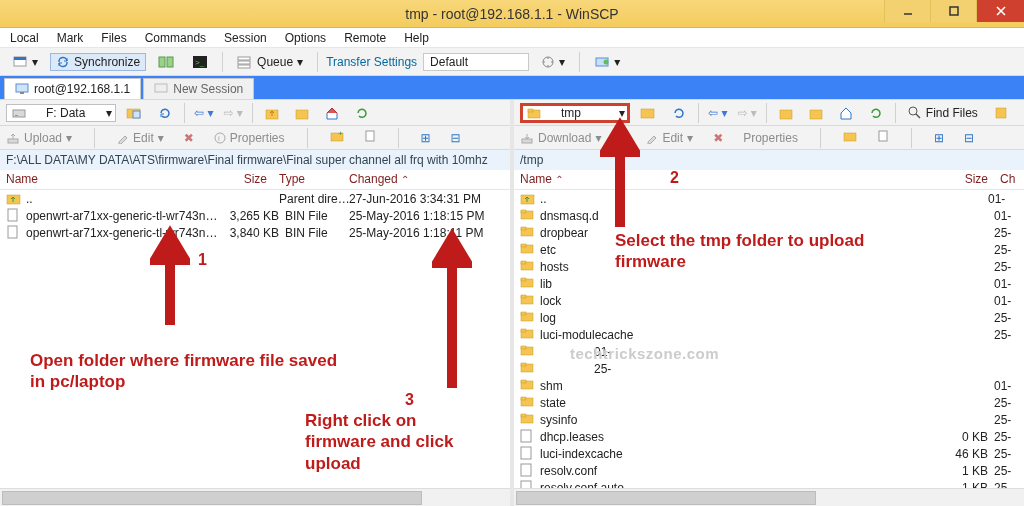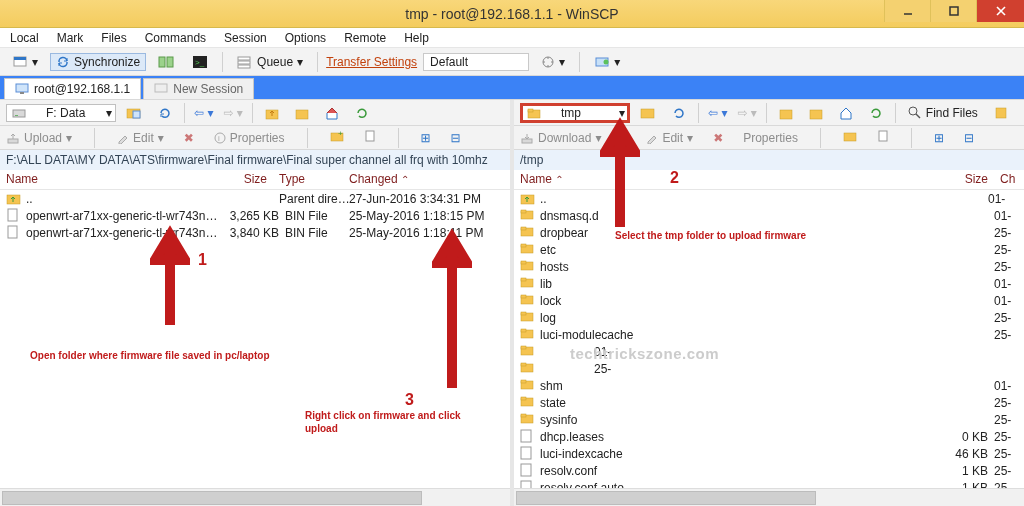--- a/index.html
+++ b/index.html
@@ -45,21 +45,21 @@
   .hcell{font-size:12px;color:#7f1d1d;padding:2px 6px;}
   
   .filelist{flex:1;overflow:auto;position:relative;}
   .frow{display:flex;align-items:center;height:17px;padding:0 6px;white-space:nowrap;}
   .frow .ico{width:16px;height:16px;margin-right:4px;flex:0 0 16px;}
   .txt-ovf{overflow:hidden;text-overflow:ellipsis;}
   
   .hscroll{height:18px;background:#f1f1f1;border-top:1px solid #ddd;position:relative;}
   .hscroll .thumb{position:absolute;top:2px;height:14px;background:#cfcfcf;border:1px solid #bcbcbc;}
   
-  .annot{position:absolute;color:#c01b1b;font-family:"Arial Black",Arial;font-weight:bold;font-size:10px;line-height:1.25;pointer-events:none;}
+  .annot{position:absolute;color:#c01b1b;font-family:"Arial Black",Arial;font-weight:bold;font-size:17px;line-height:1.25;pointer-events:none;}
   .arrow-up{position:absolute;pointer-events:none;}
   .watermark{position:absolute;color:#ccc;font-weight:bold;font-size:15px;letter-spacing:0.5px;pointer-events:none;}
   
   .foldersvg{fill:#f5c451;stroke:#c79a24;stroke-width:0.5;}
   .filesvg{fill:#fff;stroke:#999;stroke-width:1;}
 </style>
 </head>
 <body>
 
 <div class="titlebar">
@@ -124,21 +124,21 @@
   <div class="tb-sep"></div>
   <span class="tb-btn queue-btn">
     <svg width="16" height="14">
         <rect x="1" y="2" width="12" height="3" fill="#fff" stroke="#999"></rect>
         <rect x="1" y="6" width="12" height="3" fill="#fff" stroke="#999"></rect>
         <rect x="1" y="10" width="12" height="3" fill="#fff" stroke="#999"></rect>
       </svg>
     <span>Queue</span> ▾
   </span>
   <div class="tb-sep"></div>
-  <span style="color:#c2410c;text-decoration:underline;">Transfer Settings</span>
+  <span style="color:#0369a1;">Transfer Settings</span>
   <span style="border:1px solid #c9c9c9;background:#fff;padding:1px 60px 1px 6px;"><span>Default</span></span>
   <span class="tb-btn"><svg width="14" height="14">
         <circle cx="7" cy="7" r="5" fill="none" stroke="#888"></circle>
         <path d="M7 2v2M7 10v2M2 7h2M10 7h2" stroke="#888"></path>
       </svg>▾</span>
   <div class="tb-sep"></div>
   <span class="tb-btn"><svg width="16" height="14">
         <rect x="2" y="3" width="12" height="8" fill="#c7e0f8" stroke="#5a8dd6"></rect>
         <circle cx="12" cy="7" r="2.5" fill="#5cc15c"></circle>
       </svg>▾</span>

